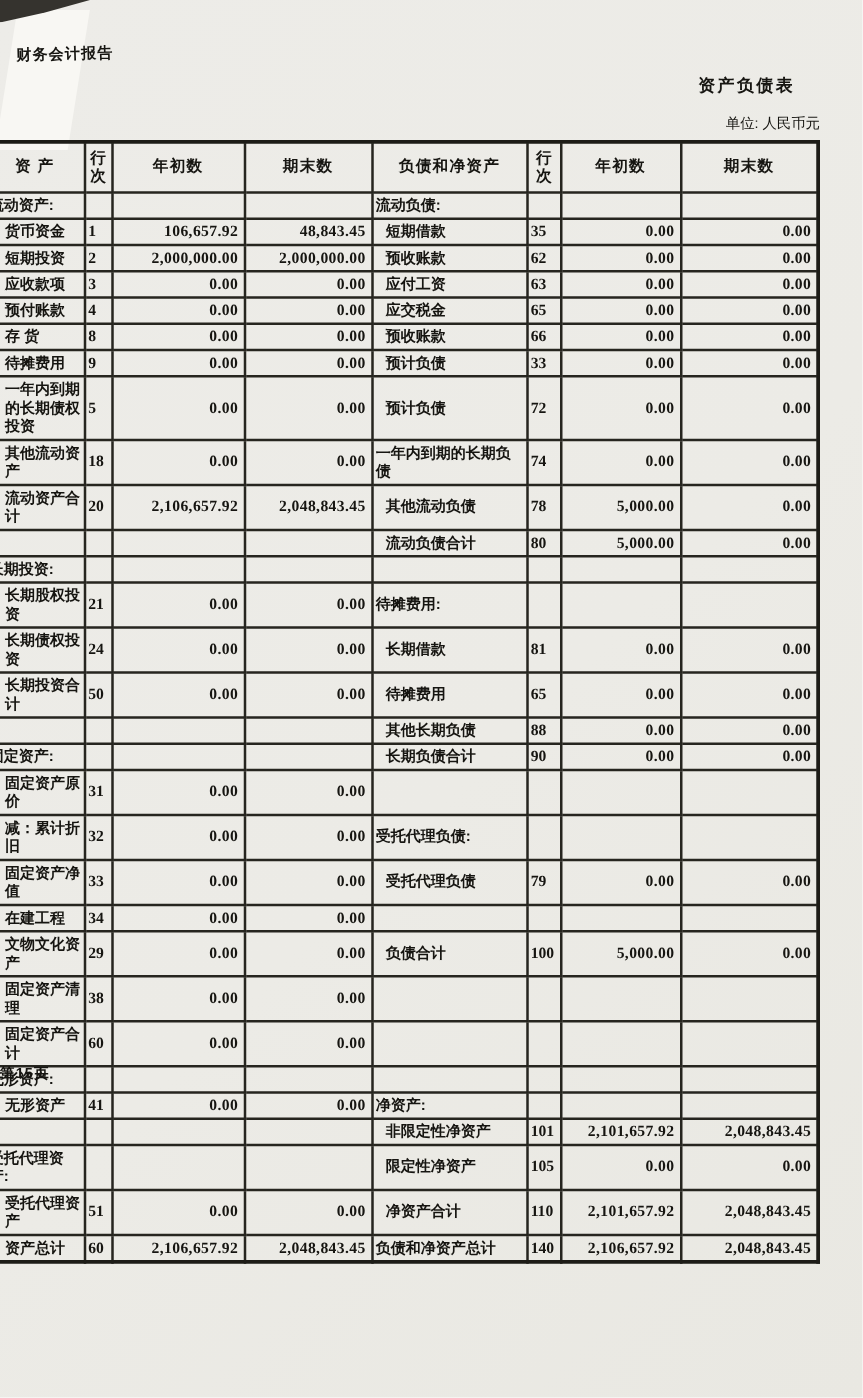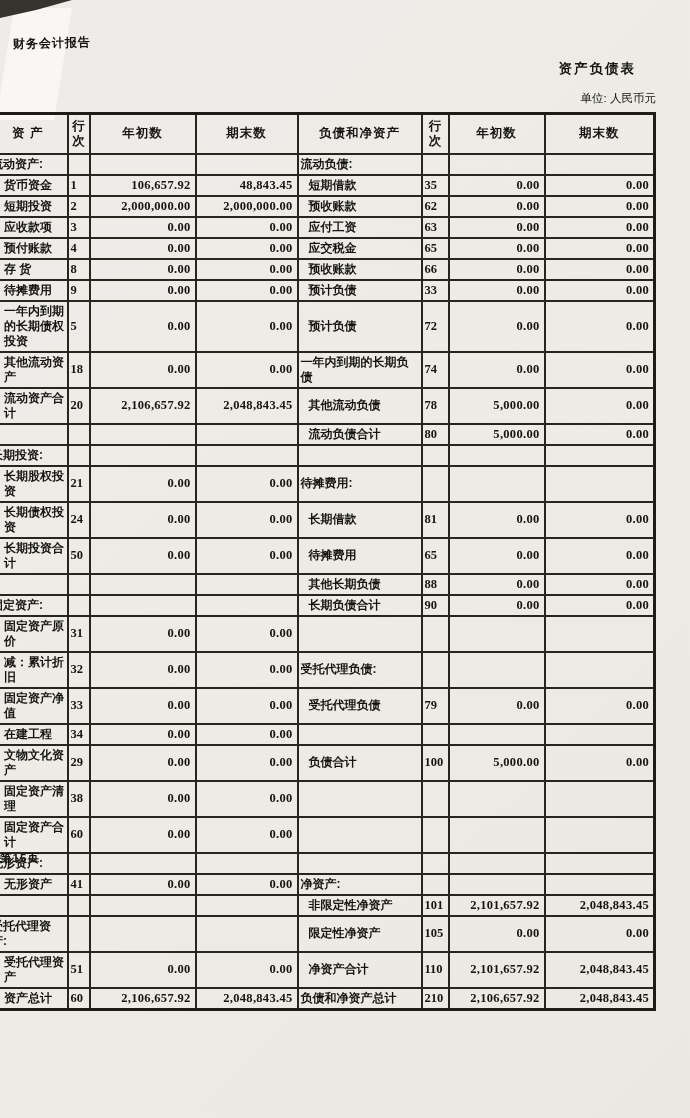--- a/index.html
+++ b/index.html
@@ -394,21 +394,21 @@
           <td class="lineno">110</td>
           <td class="num">2,101,657.92</td>
           <td class="num">2,048,843.45</td>
         </tr>
         <tr>
           <td class="label ind">资产总计</td>
           <td class="lineno">60</td>
           <td class="num">2,106,657.92</td>
           <td class="num">2,048,843.45</td>
           <td class="label2">负债和净资产总计</td>
-          <td class="lineno">210</td>
+          <td class="lineno">140</td>
           <td class="num">2,106,657.92</td>
           <td class="num">2,048,843.45</td>
         </tr>
       </tbody>
   </table>
 </div>
 
 <div class="page-number">第15页</div>
 
 </body></html>

